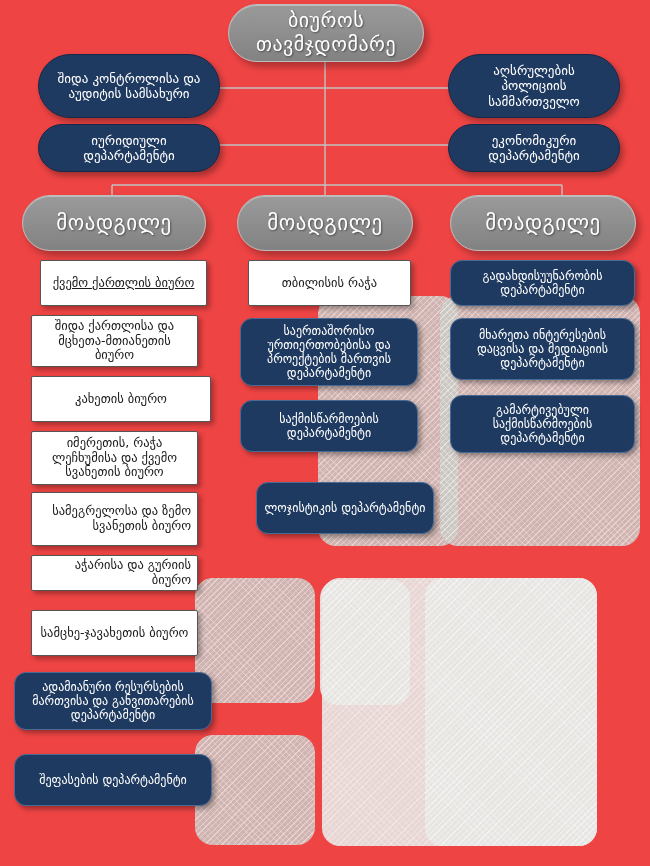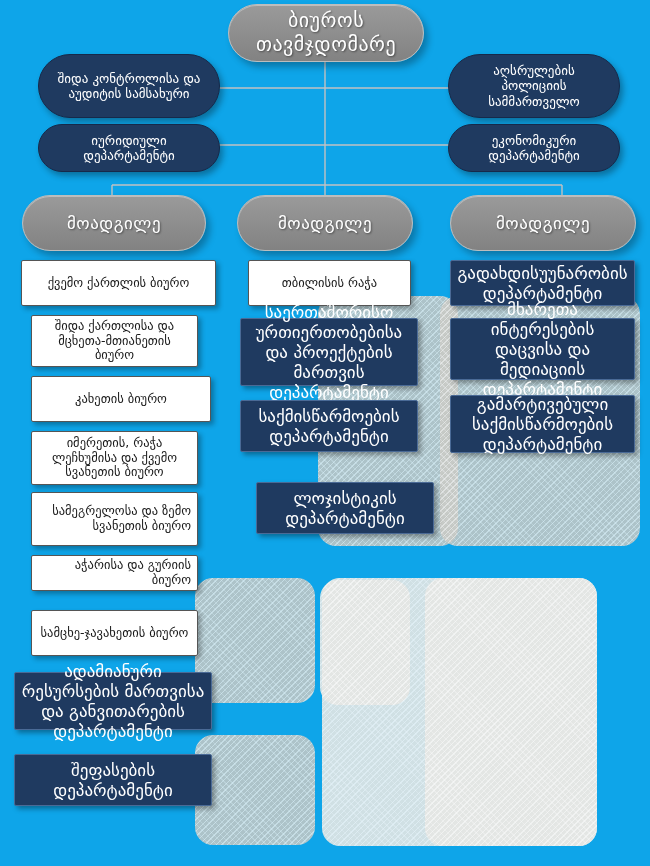--- a/index.html
+++ b/index.html
@@ -10,21 +10,21 @@
     height: 866px;
     background: #ffffff;
     font-family: "DejaVu Sans", "Liberation Sans", sans-serif;
     overflow: hidden;
   }
 
   #chart-root {
     position: relative;
     width: 650px;
     height: 866px;
-    background: #0ea5e9;
+    background: #ef4444;
   }
 
   
   .watermark-layer {
     position: absolute;
     left: 0; top: 0;
     width: 650px; height: 866px;
     z-index: 0;
     pointer-events: none;
   }
@@ -62,21 +62,21 @@
     justify-content: center;
     text-align: center;
     line-height: 1.18;
   }
 
   
   .pill {
     background: linear-gradient(180deg, #9a9a9a 0%, #8d8d8d 55%, #828282 100%);
     color: #ffffff;
     border-radius: 999px;
-    font-size: 17px;
+    font-size: 21px;
     letter-spacing: 0.5px;
     text-shadow: 1px 1px 2px rgba(0,0,0,0.45);
     box-shadow: 4px 5px 7px rgba(0,0,0,0.28),
                 inset 0 1px 0 rgba(255,255,255,0.35);
     border: 1px solid #bdbdbd;
   }
   .pill.chairman { font-size: 20px; }
 
   
   .pill-navy {
@@ -98,22 +98,22 @@
     font-size: 12.5px;
     box-shadow: 3px 3px 5px rgba(0,0,0,0.30);
     padding: 3px 6px;
   }
 
   
   .box-navy {
     background: #1f3a60;
     color: #ffffff;
     border: 1px solid #4a6a96;
-    border-radius: 2px;
-    font-size: 17px;
+    border-radius: 12px;
+    font-size: 12px;
     box-shadow: 3px 3px 5px rgba(0,0,0,0.35);
     padding: 3px 6px;
   }
 
   .node span { display: block; width: 100%; }
 </style>
 </head>
 <body>
 
 <div id="chart-root">
@@ -171,21 +171,21 @@
   </div>
 
   <div class="node pill" style="left:237px; top:195px; width:176px; height:56px;">
     <span>მოადგილე</span>
   </div>
 
   <div class="node pill" style="left:450px; top:195px; width:186px; height:56px;">
     <span>მოადგილე</span>
   </div>
 
-  <div class="node box-white" style="left:21px; top:260px; width:195px; height:46px;">
+  <div class="node box-white" style="left:40px; top:260px; width:167px; height:46px;text-decoration:underline;">
     <span>ქვემო ქართლის ბიურო</span>
   </div>
 
   <div class="node box-white" style="left:31px; top:315px; width:167px; height:52px;">
     <span>შიდა ქართლისა და მცხეთა-მთიანეთის ბიურო</span>
   </div>
 
   <div class="node box-white" style="left:31px; top:376px; width:180px; height:46px;">
     <span>კახეთის ბიურო</span>
   </div>

